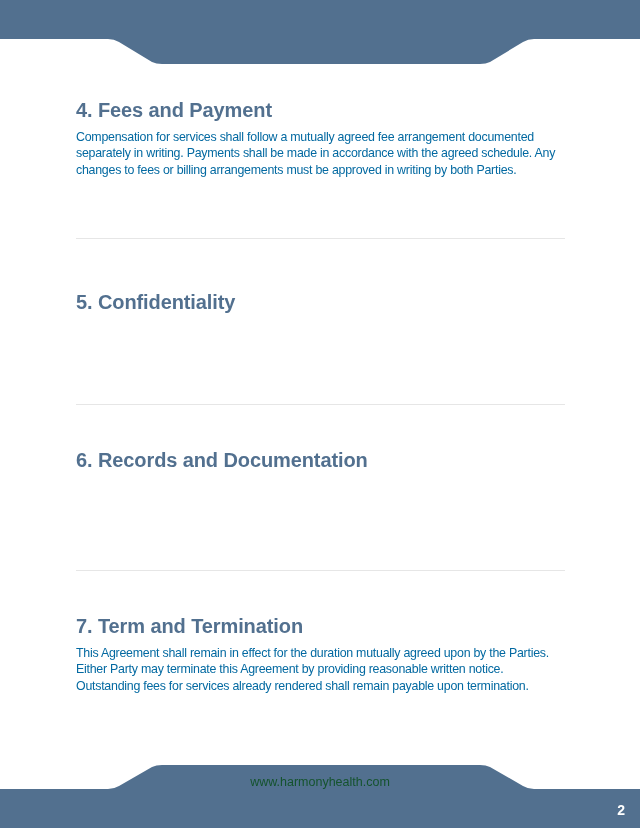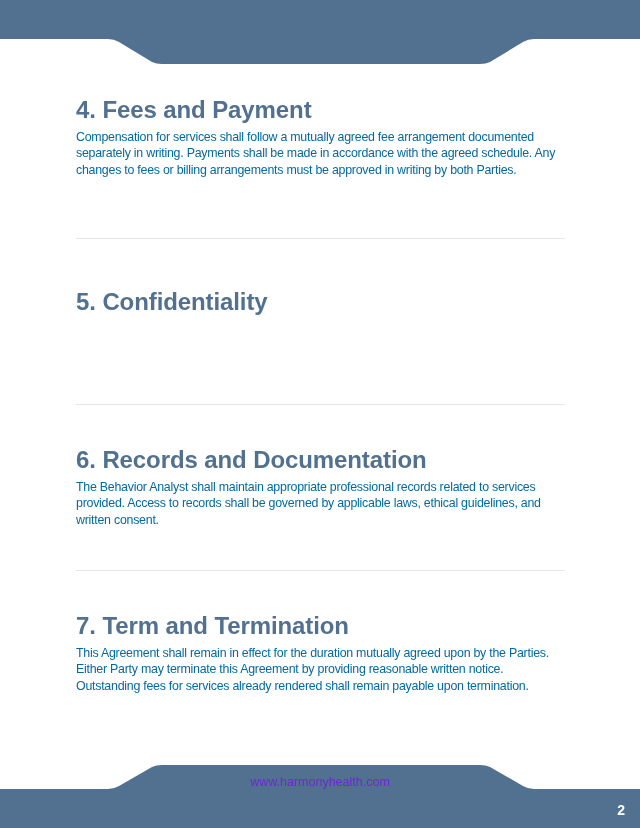--- a/index.html
+++ b/index.html
@@ -7,31 +7,31 @@
     width: 640px; height: 828px; position: relative; overflow: hidden;
     background: #ffffff;
     font-family: "Liberation Sans", "DejaVu Sans", sans-serif;
   }
   .shape { position: absolute; left: 0; }
   .header-shape { top: 0; }
   .footer-shape { bottom: 0; }
   .content { position: absolute; left: 76px; width: 489px; top: 0; }
   .section { position: absolute; left: 0; width: 489px; }
   .section h2 {
-    margin: 0; font-size: 24px; font-weight: bold; color: #52708f;
+    margin: 0; font-size: 20px; font-weight: bold; color: #52708f;
     letter-spacing: -0.1px; line-height: 22px;
   }
   .section p {
     margin: 8px 0 0 0; font-size: 12.4px; line-height: 16.4px; color: #0369a1;
     letter-spacing: -0.25px;
   }
   .divider { position: absolute; left: 0; width: 489px; height: 1px; background: #e6e6e6; }
   .footer-url {
     position: absolute; top: 775px; left: 0; width: 640px; text-align: center;
-    color: #6d28d9; font-size: 12.5px;
+    color: #14532d; font-size: 12.5px;
   }
   .page-num {
     position: absolute; top: 802px; right: 15px; color: #ffffff;
     font-size: 14px; font-weight: bold;
   }
 </style>
 </head>
 <body>
 
 <svg class="shape header-shape" width="640" height="66" viewBox="0 0 640 66">
@@ -45,21 +45,20 @@
   </div>
   <div class="divider" style="top:238px;"></div>
 
   <div class="section" style="top:291px;">
     <h2>5. Confidentiality</h2>
   </div>
   <div class="divider" style="top:404px;"></div>
 
   <div class="section" style="top:449px;">
     <h2>6. Records and Documentation</h2>
-    <p>The Behavior Analyst shall maintain appropriate professional records related to services provided. Access to records shall be governed by applicable laws, ethical guidelines, and written consent.</p>
   </div>
   <div class="divider" style="top:570px;"></div>
 
   <div class="section" style="top:615px;">
     <h2>7. Term and Termination</h2>
     <p>This Agreement shall remain in effect for the duration mutually agreed upon by the Parties. Either Party may terminate this Agreement by providing reasonable written notice. Outstanding fees for services already rendered shall remain payable upon termination.</p>
   </div>
 </div>
 
 <svg class="shape footer-shape" width="640" height="64" viewBox="0 0 640 64">

